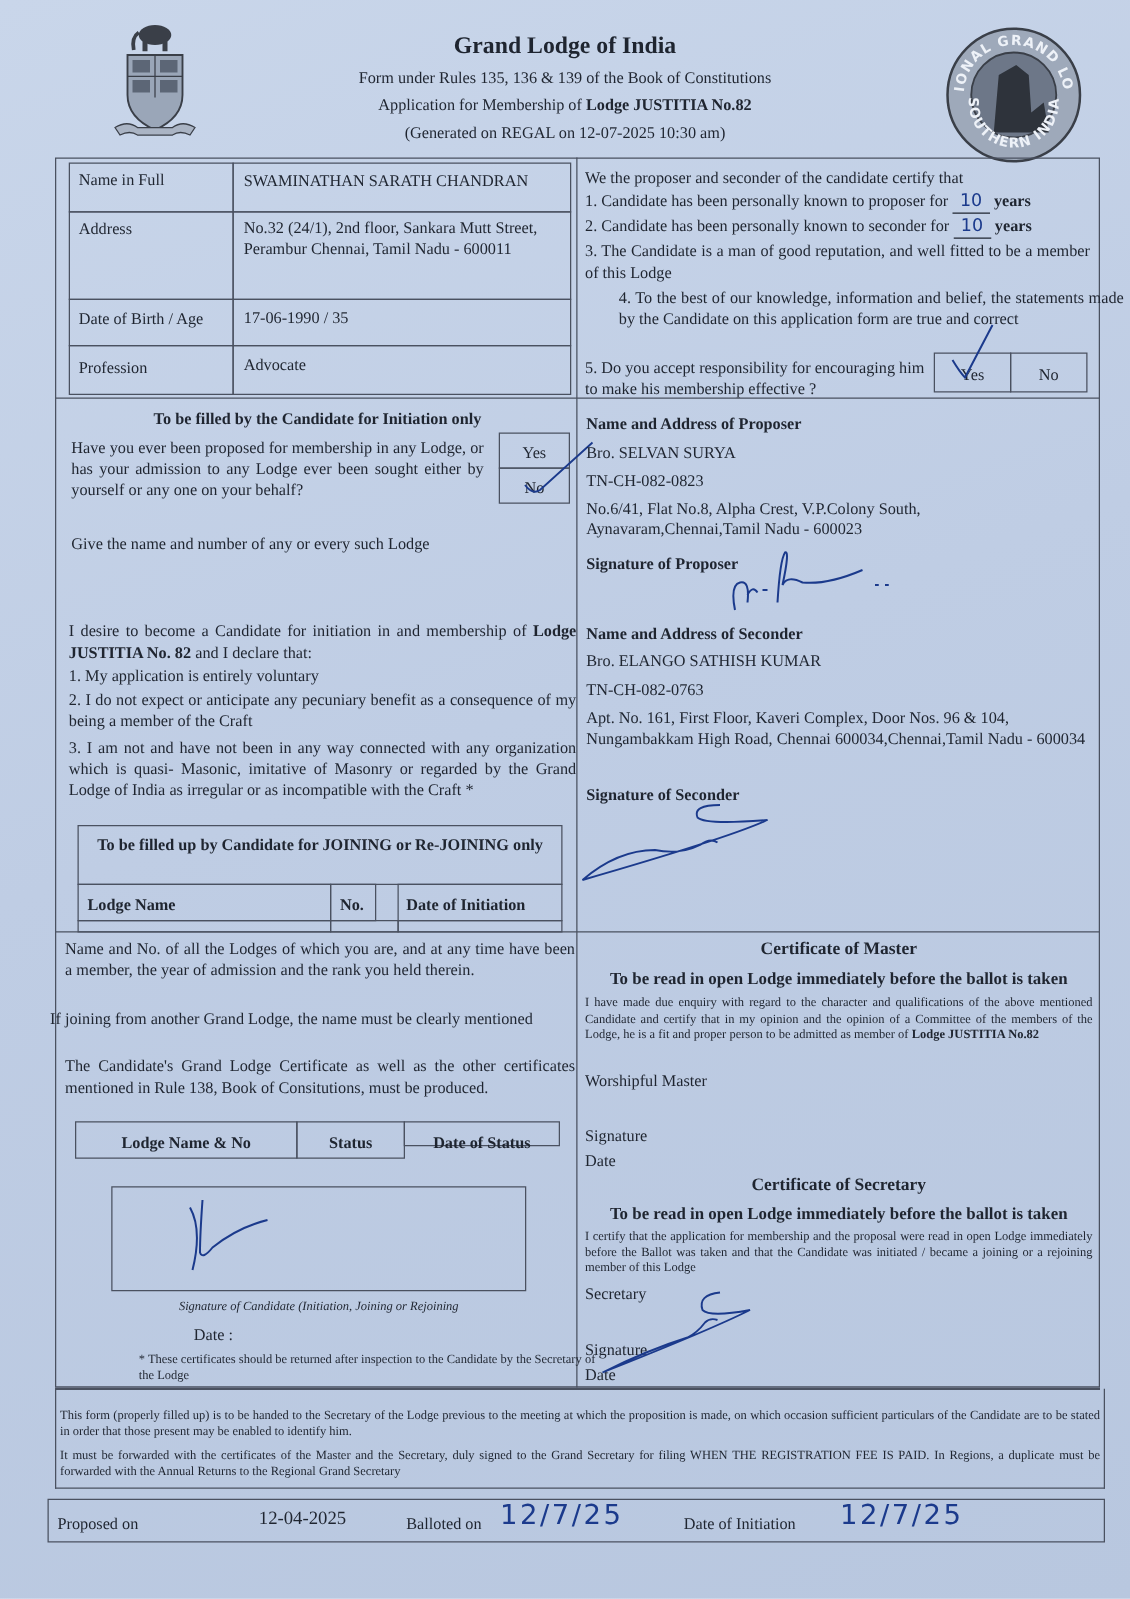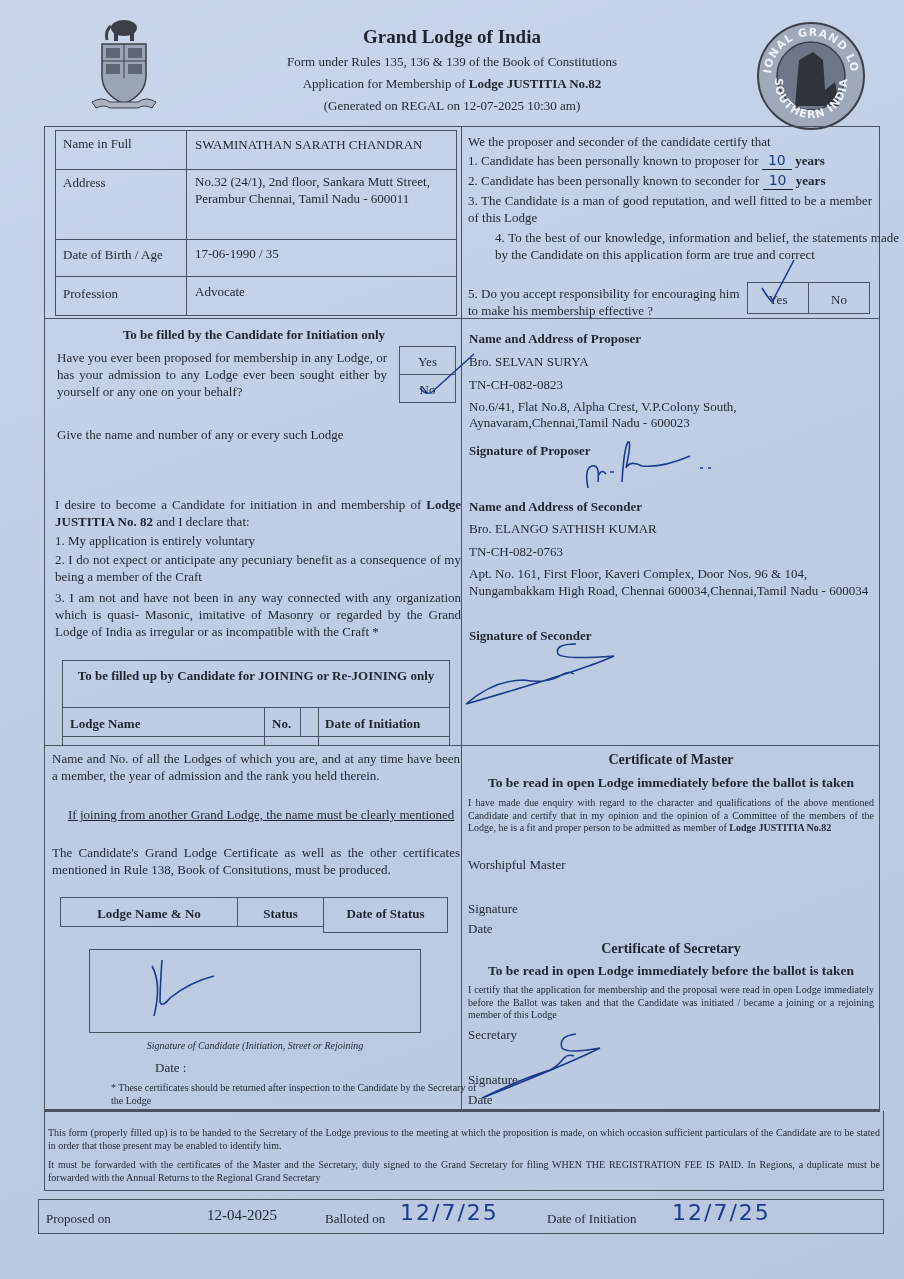--- a/index.html
+++ b/index.html
@@ -155,32 +155,32 @@
 <div class="abs t13" style="left:469px; top:543px;">TN-CH-082-0763</div>
 <div class="abs t13" style="left:469px; top:565px; width:404px;">Apt. No. 161, First Floor, Kaveri Complex, Door Nos. 96 &amp; 104, Nungambakkam High Road, Chennai 600034,Chennai,Tamil Nadu - 600034</div>
 <div class="abs t13 b" style="left:469px; top:627px;">Signature of Seconder</div>
 <svg class="ink-svg" style="left:464px; top:640px;" width="170" height="70">
   <path d="M112 4 Q90 4 94 14 Q100 20 150 16 Q120 30 2 64 Q30 40 60 40 Q80 44 96 36 Q104 30 110 34" stroke="#1b3a8c" stroke-width="1.5" fill="none"></path>
 </svg>
 
 <div class="line" style="left:44px; top:745px; width:836px; height:1px;"></div>
 
 <div class="abs t13 just" style="left:52px; top:750px; width:408px;">Name and No. of all the Lodges of which you are, and at any time have been a member, the year of admission and the rank you held therein.</div>
-<div class="abs t13 just" style="left:68px; top:806px; width:408px;text-decoration:underline;">If joining from another Grand Lodge, the name must be clearly mentioned</div>
+<div class="abs t13 just" style="left:40px; top:806px; width:408px;">If joining from another Grand Lodge, the name must be clearly mentioned</div>
 <div class="abs t13 just" style="left:52px; top:844px; width:408px;">The Candidate's Grand Lodge Certificate as well as the other certificates mentioned in Rule 138, Book of Consitutions, must be produced.</div>
 
 <div class="cell t13 b center" style="left:60px; top:897px; width:178px; height:30px; padding-top:7px;">Lodge Name &amp; No</div>
 <div class="cell t13 b center" style="left:237px; top:897px; width:87px; height:30px; padding-top:7px;">Status</div>
-<div class="cell t13 b center" style="left:323px; top:897px; width:125px; height:36px; padding-top:7px;">Date of Status</div>
+<div class="cell t13 b center" style="left:323px; top:897px; width:125px; height:20px; padding-top:7px;">Date of Status</div>
 
 <div class="cell" style="left:89px; top:949px; width:332px; height:84px;"></div>
 <svg class="ink-svg" style="left:150px; top:958px;" width="80" height="64">
   <path d="M2 8 Q12 26 4 58 M12 2 Q10 30 10 44 Q12 50 20 40 Q40 24 64 18" stroke="#1b3a8c" stroke-width="1.6" fill="none"></path>
 </svg>
-<div class="abs center" style="left:89px; top:1040px; width:332px; font-size:10px; font-style:italic;">Signature of Candidate (Initiation, Street or Rejoining</div>
+<div class="abs center" style="left:89px; top:1040px; width:332px; font-size:10px; font-style:italic;">Signature of Candidate (Initiation, Joining or Rejoining</div>
 <div class="abs t13" style="left:155px; top:1059px;">Date :</div>
 <div class="abs t10" style="left:72px; top:1082px; width:370px;margin-left:39px;">* These certificates should be returned after inspection to the Candidate by the Secretary of the Lodge</div>
 
 <div class="abs center b" style="left:462px; top:752px; width:418px; font-size:14px;">Certificate of Master</div>
 <div class="abs center b" style="left:462px; top:775px; width:418px; font-size:13.5px;">To be read in open Lodge immediately before the ballot is taken</div>
 <div class="abs t10 just" style="left:468px; top:797px; width:406px;">
   <span>I have made due enquiry with regard to the character and qualifications of the above mentioned Candidate and certify that in my opinion and the opinion of a Committee of the members of the Lodge, he is a fit and proper person to be admitted as member of</span>
   <span class="b">Lodge JUSTITIA No.82</span>
 </div>
 <div class="abs t13" style="left:468px; top:856px;">Worshipful Master</div>

